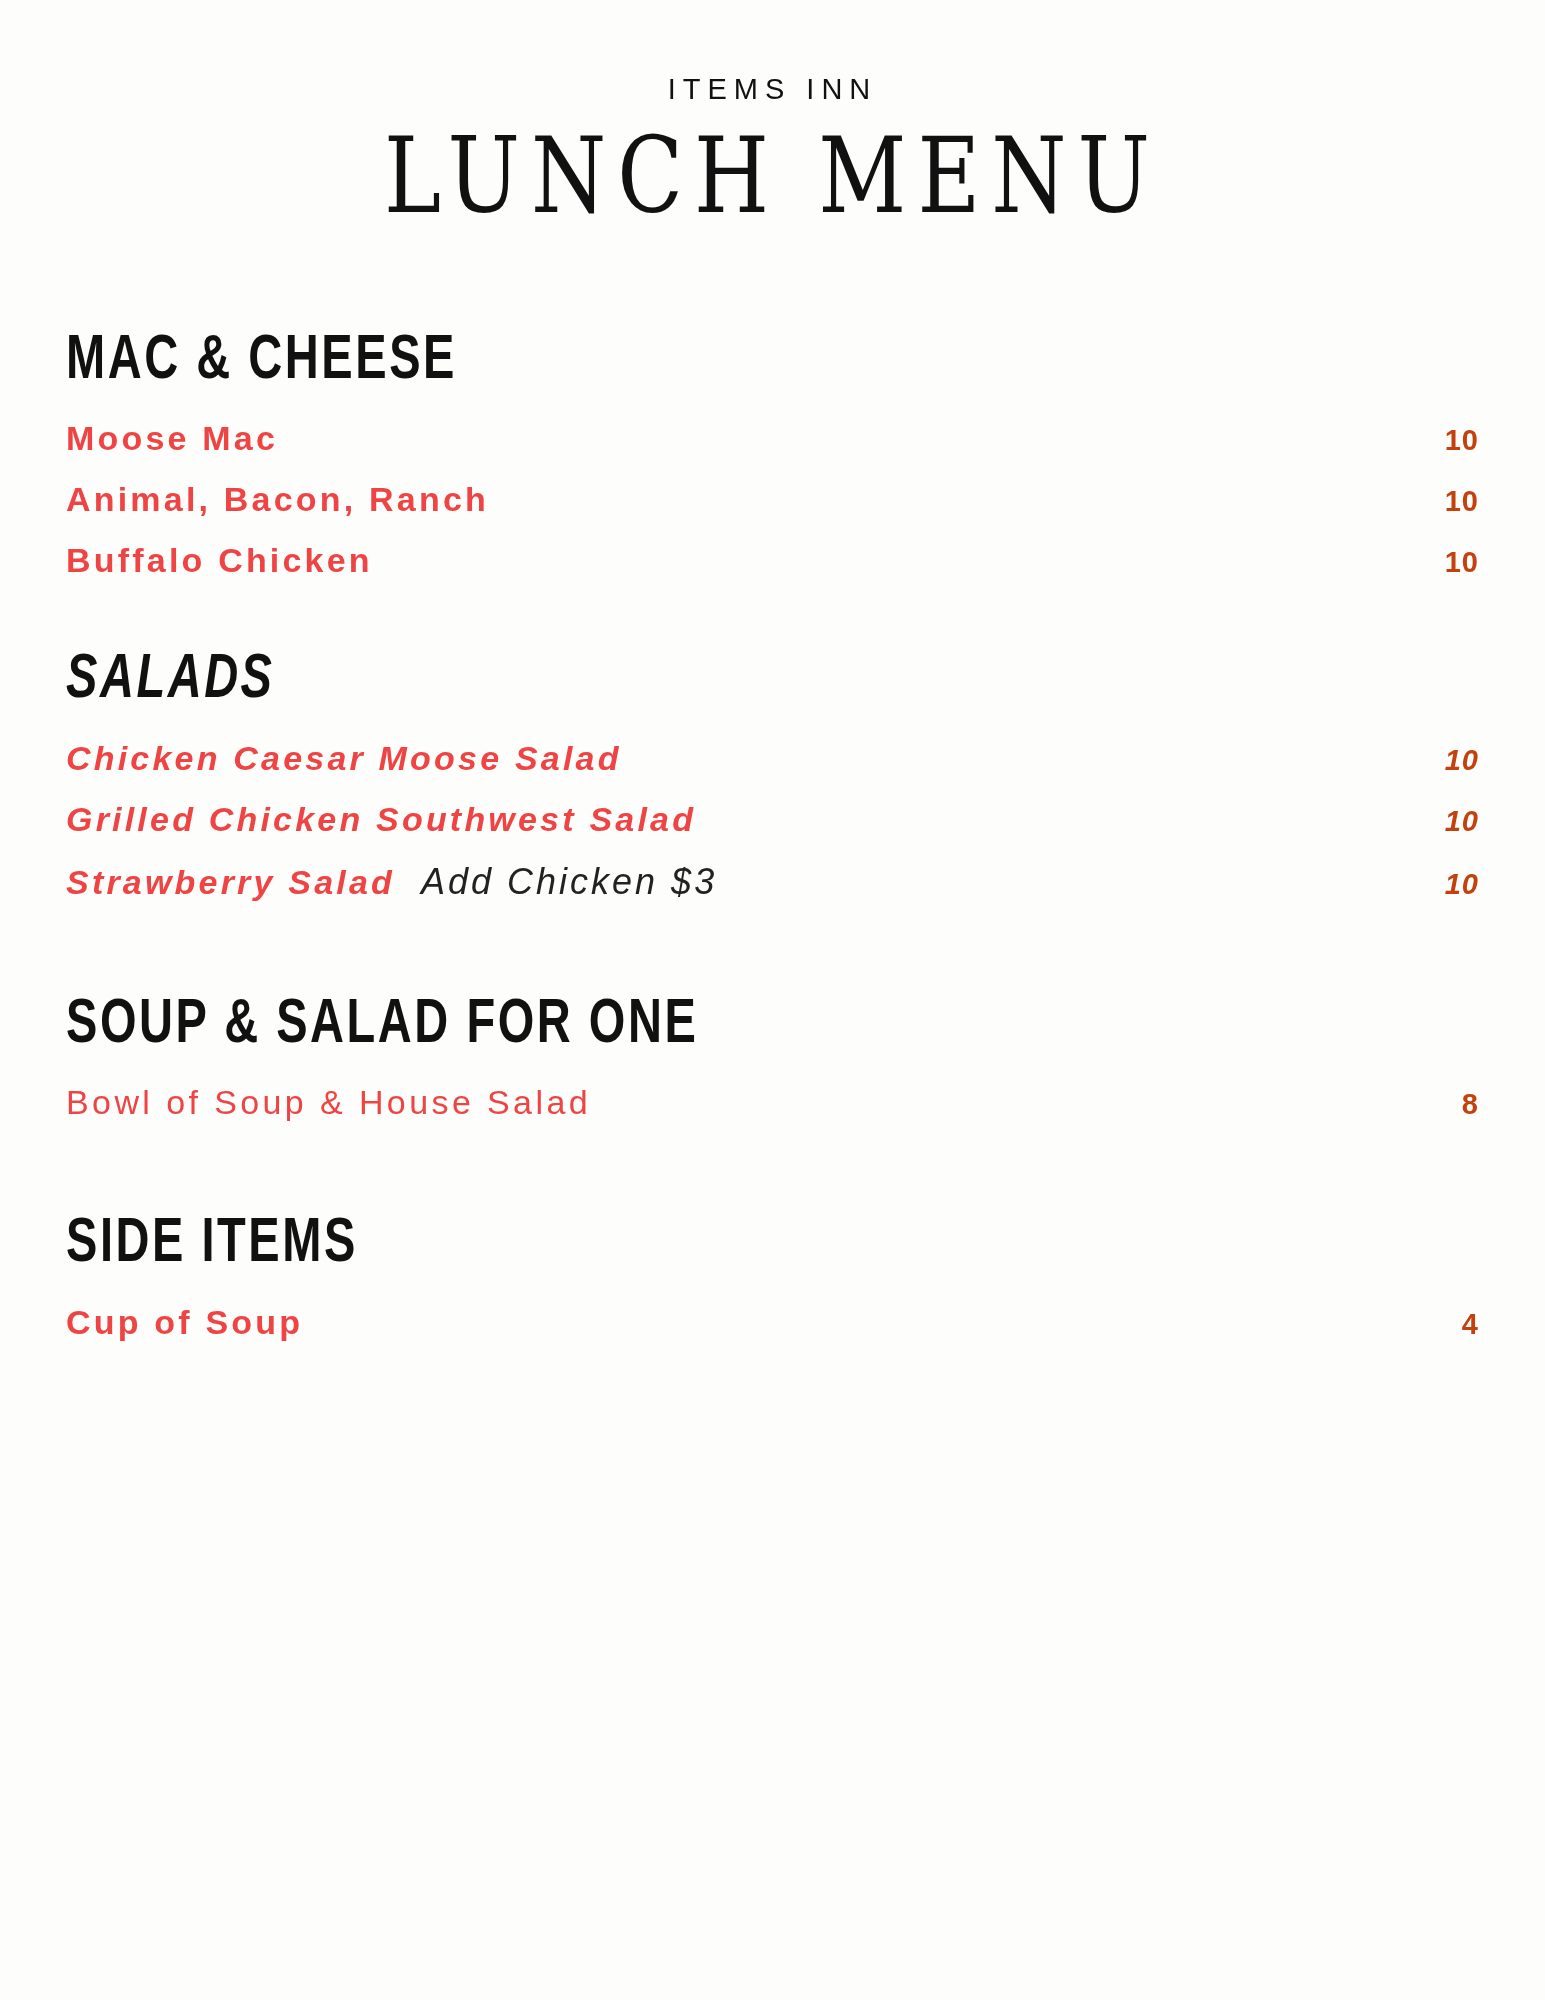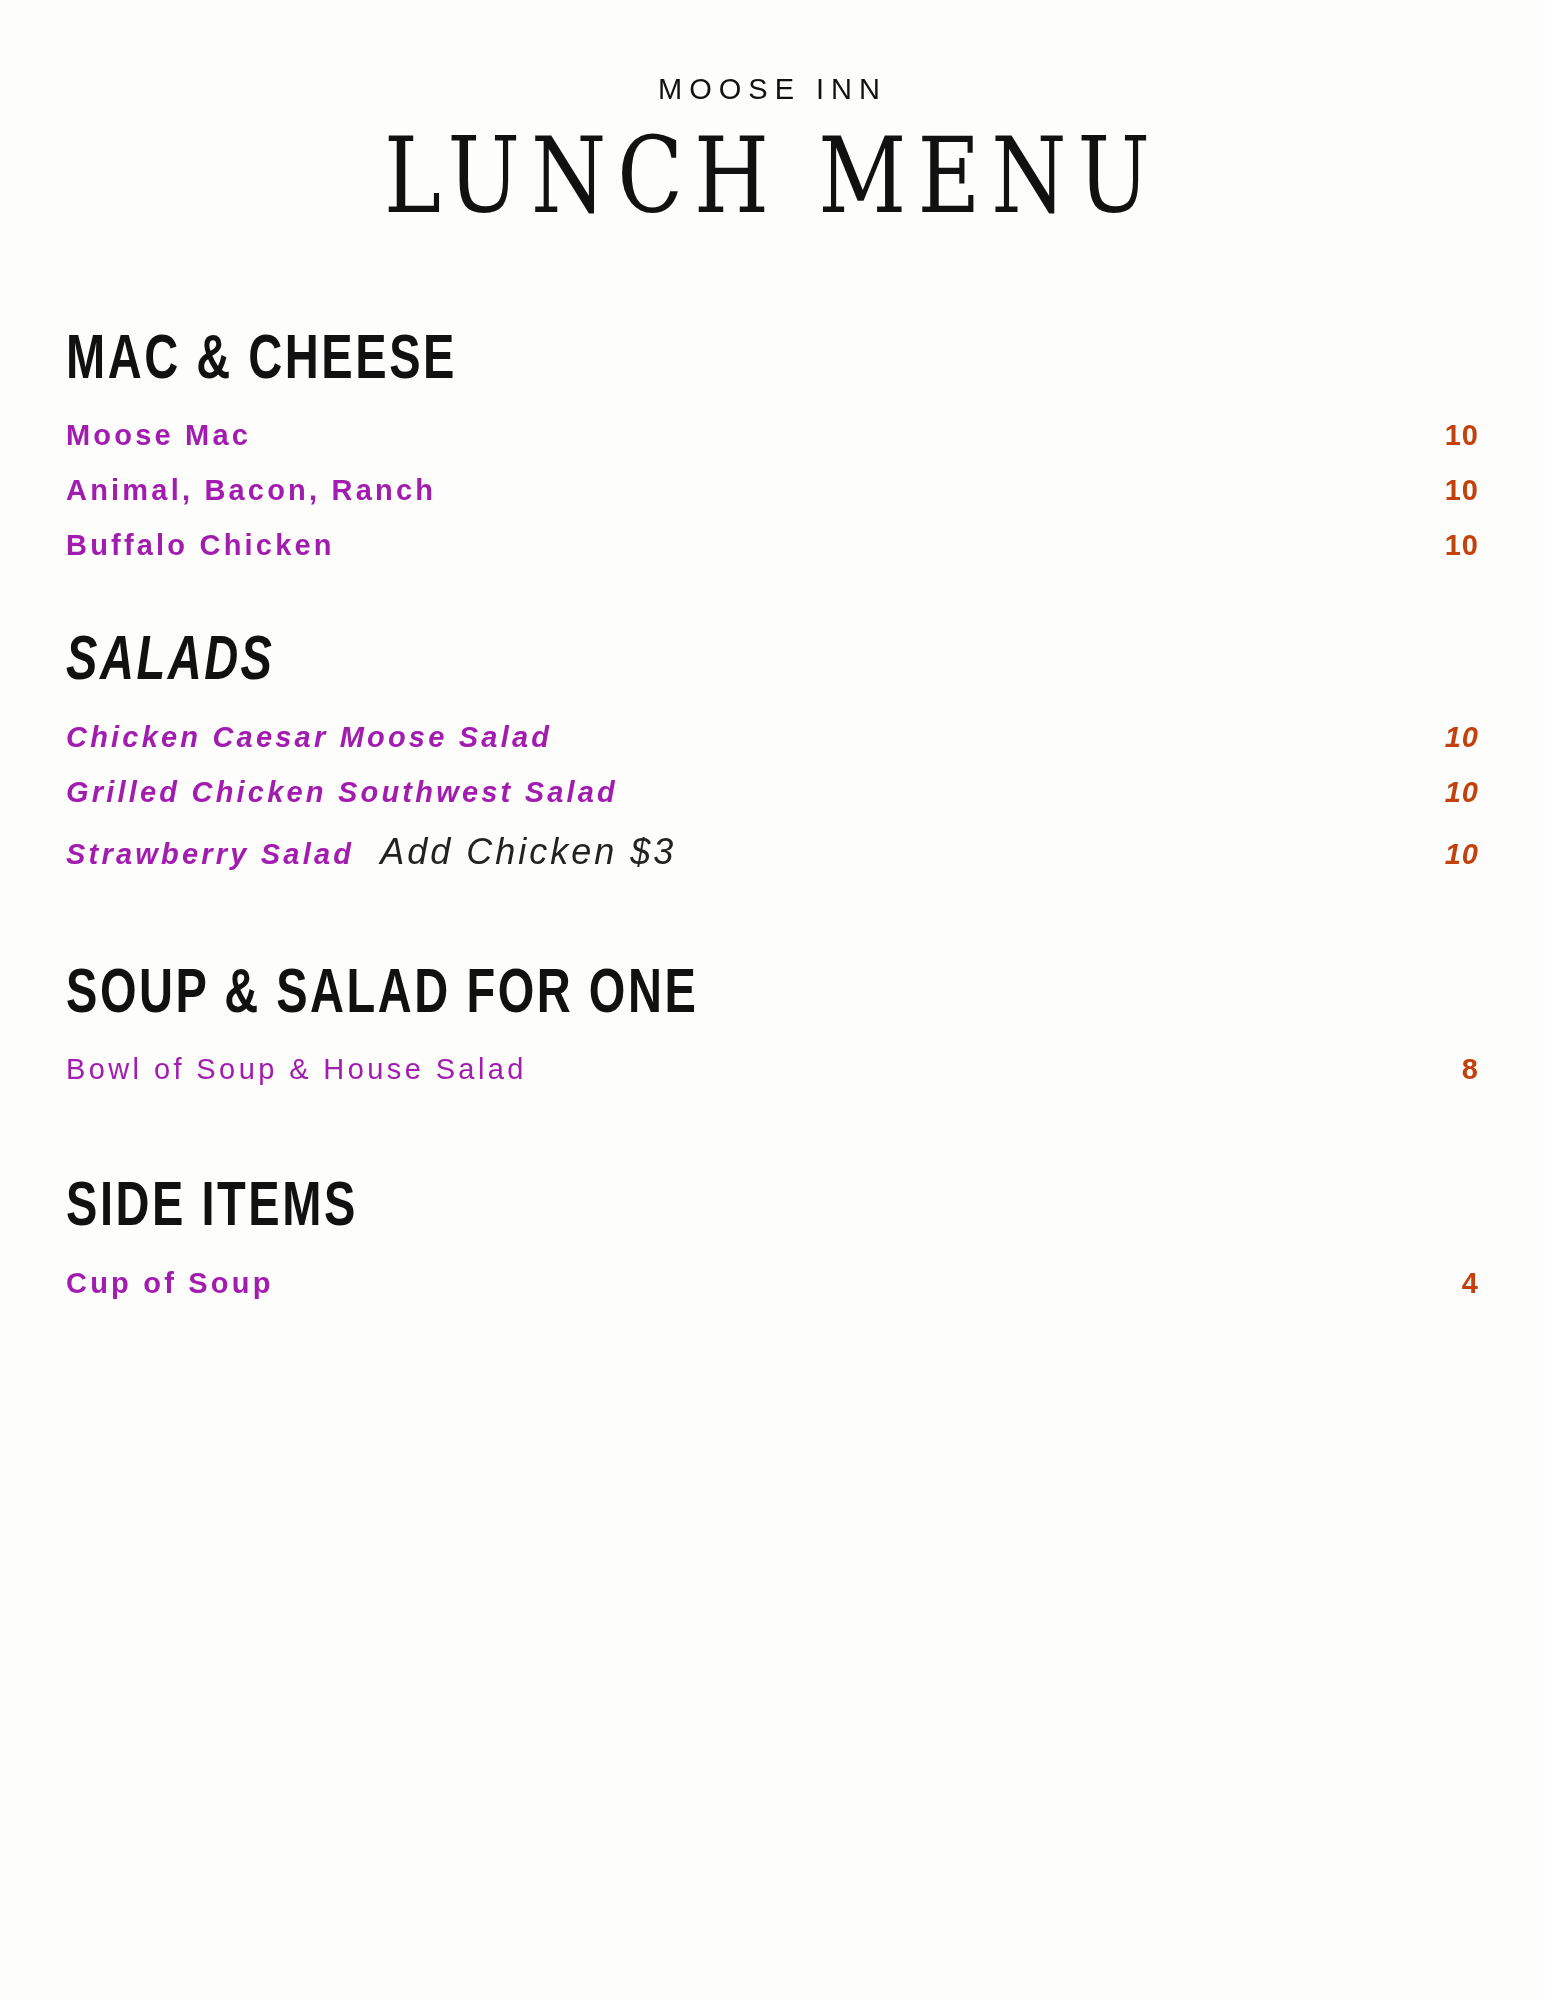--- a/index.html
+++ b/index.html
@@ -77,24 +77,24 @@
     align-items: baseline;
     justify-content: space-between;
     margin-bottom: 22px;
   }
   .row .left {
     display: flex;
     align-items: baseline;
     gap: 26px;
   }
   .item-name {
-    font-size: 29px;
+    font-size: 34px;
     font-weight: 700;
     letter-spacing: 3.2px;
-    color: #a21caf;
+    color: #ef4444;
   }
   .item-name.light {
     font-weight: 400;
     letter-spacing: 3.4px;
   }
   .item-note {
     font-size: 36px;
     font-weight: 400;
     letter-spacing: 3px;
     color: #222;
@@ -120,21 +120,21 @@
     line-height: 1.45;
     color: #2a2a2a;
     font-family: "Liberation Sans", sans-serif;
   }
 </style>
 </head>
 <body>
 
 <div class="page">
 
-  <div class="brand">MOOSE INN</div>
+  <div class="brand">ITEMS INN</div>
   <div class="title">LUNCH MENU</div>
 
   <div class="sections">
 
     <div class="section sec-gap-1">
       <h2 class="section-head">MAC &amp; CHEESE</h2>
       <div class="items">
         <div class="row">
           <div class="left">
             <span class="item-name">Moose Mac</span>

